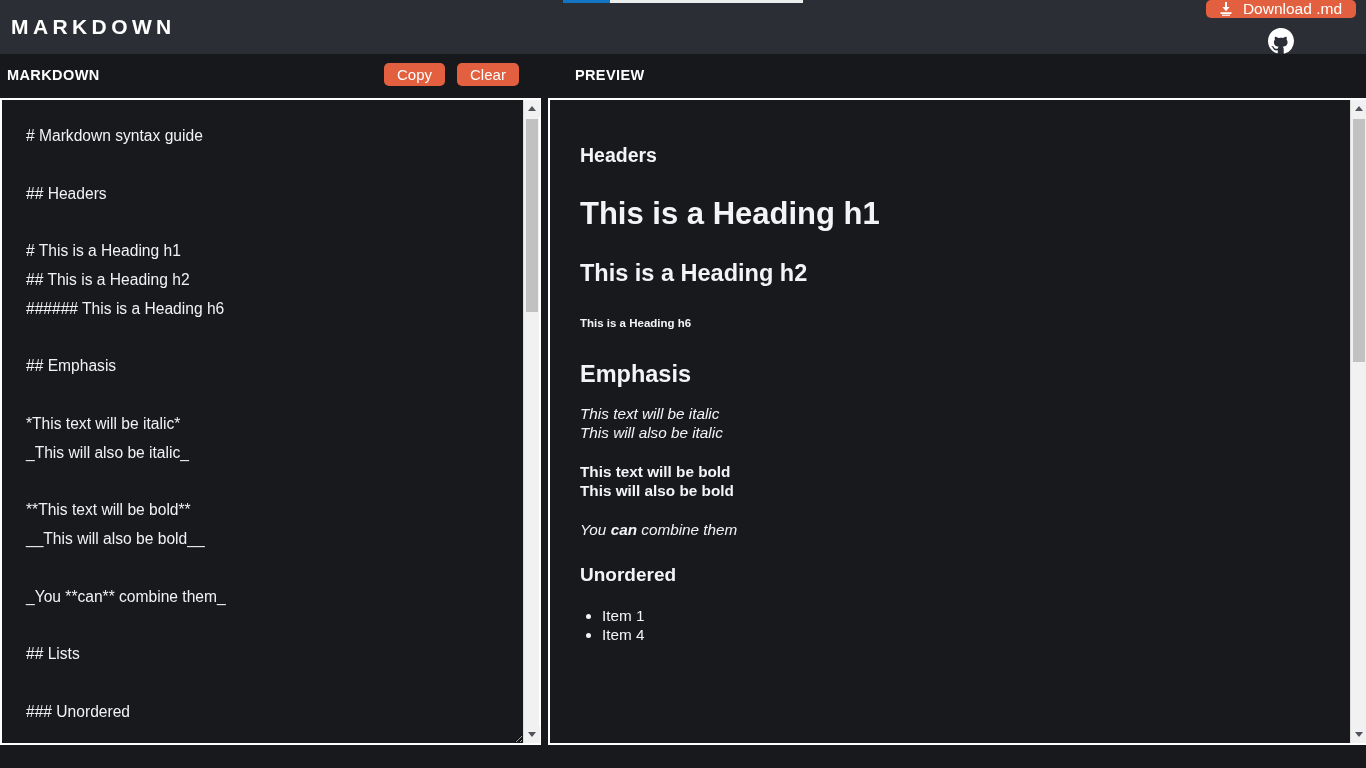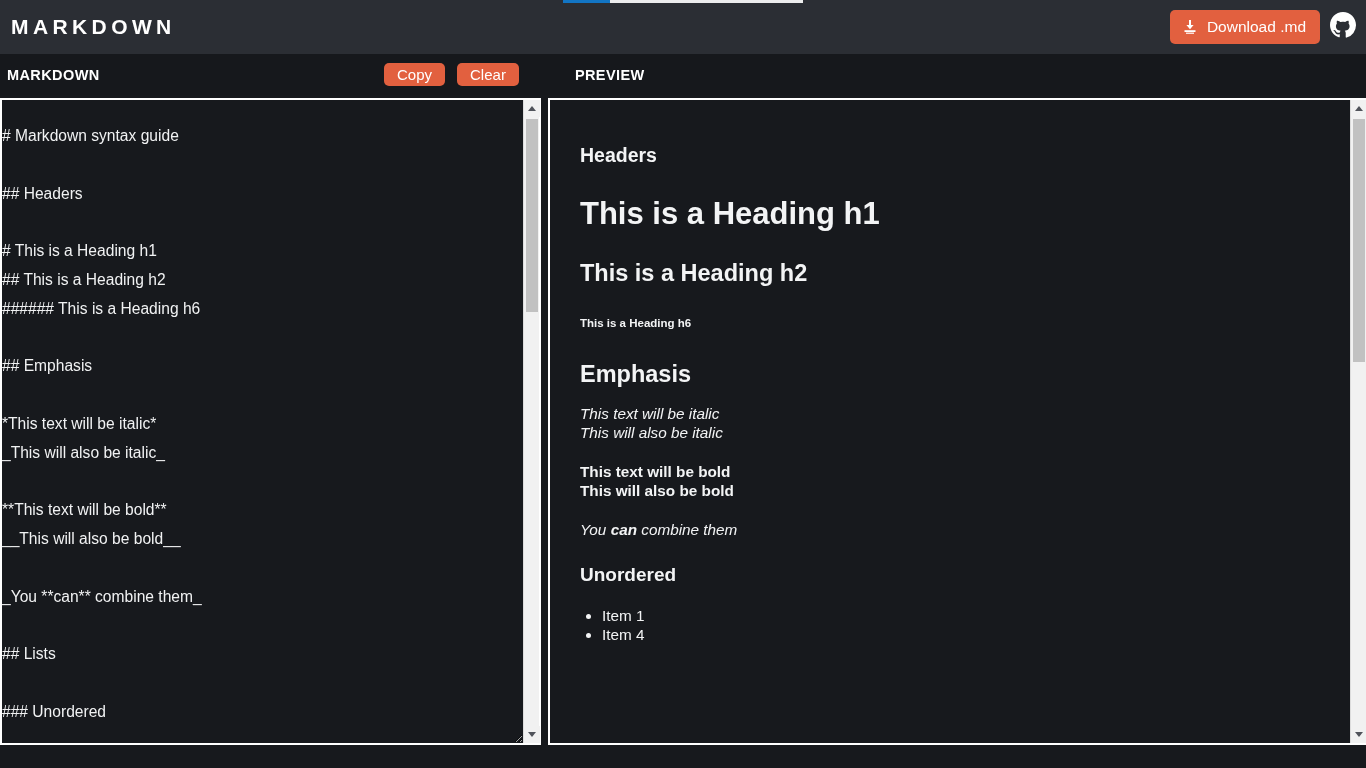--- a/index.html
+++ b/index.html
@@ -31,21 +31,21 @@
   #brand {
     margin-left: 11px;
     color: #ffffff;
     font-size: 21px;
     font-weight: bold;
     letter-spacing: 4.4px;
   }
   #header-right {
     position: absolute; right: 10px; top: 0;
     height: 54px;
-    display: flex; align-items: center; gap: 10px;
+    display: flex; align-items: center; gap: 10px; flex-direction: column;
   }
   #download-btn {
     background: #e2603f;
     color: #ffffff;
     border: none;
     border-radius: 5px;
     height: 34px;
     padding: 0 14px 0 12px;
     font-size: 15.5px;
     font-family: "Liberation Sans", sans-serif;
@@ -99,21 +99,21 @@
   
   #editor-pane {
     position: absolute; left: 0; top: 0;
     width: 541px; height: 647px;
     border: 2px solid #ffffff;
     background: #17191d;
     display: flex;
   }
   #editor-text {
     flex: 1 1 auto;
-    padding: 22px 14px 0 0;
+    padding: 22px 14px 0 24px;
     color: #f1f2f3;
     font-family: "Liberation Sans", sans-serif;
     font-size: 15.6px;
     line-height: 28.8px;
     white-space: pre-wrap;
     overflow: hidden;
     outline: none;
     border: none;
     background: transparent;
     caret-color: #ffffff;

